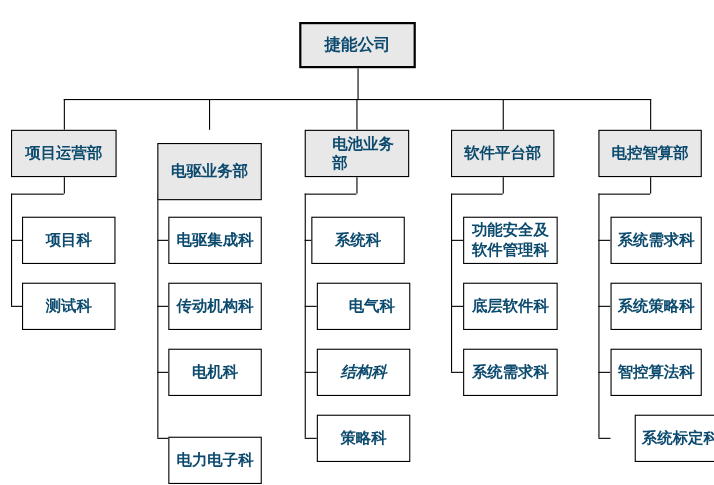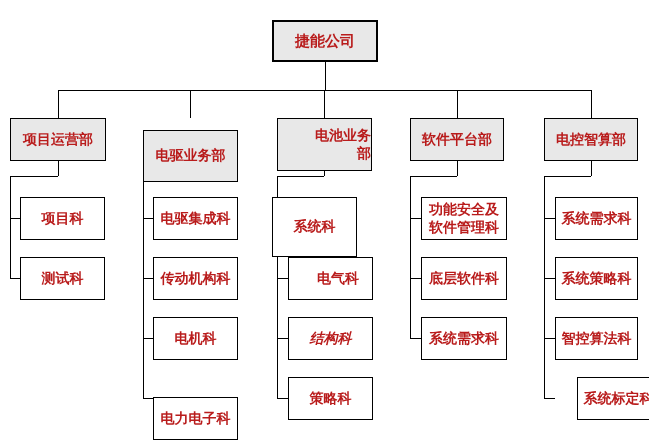--- a/index.html
+++ b/index.html
@@ -10,23 +10,23 @@
     font-family: "Liberation Sans", "DejaVu Sans", sans-serif;
     overflow: hidden;
   }
   .node {
     position: absolute;
     box-sizing: border-box;
     border: 1px solid #000000;
     display: flex;
     align-items: center;
     justify-content: center;
-    text-align: right;
+    text-align: left;
     font-weight: bold;
-    color: #b91c1c;
+    color: #0c4a6e;
     white-space: pre-line;
     line-height: 1.25;
   }
   .node.level-root {
     background: #e8e8e8;
     border-width: 2px;
     font-size: 15px;
   }
   .node.level-dept {
     background: #e8e8e8;
@@ -87,33 +87,33 @@
   <div class="vline" style="left:544px; top:176px; height:222px;"></div>
   <div class="hline" style="left:544px; top:218px; width:11px;"></div>
   <div class="hline" style="left:544px; top:278px; width:11px;"></div>
   <div class="hline" style="left:544px; top:338px; width:11px;"></div>
   <div class="hline" style="left:544px; top:398px; width:11px;"></div>
 
   <div class="node level-root" style="left:272px; top:20px; width:106px; height:42px;">捷能公司</div>
 
   <div class="node level-dept" style="left:10px;  top:118px; width:96px; height:43px;">项目运营部</div>
   <div class="node level-dept" style="left:143px; top:130px; width:95px; height:52px;">电驱业务部</div>
-  <div class="node level-dept" style="left:277px; top:118px; width:95px; height:53px;padding-left:24px;">电池业务部</div>
+  <div class="node level-dept" style="left:277px; top:118px; width:95px; height:43px;padding-left:24px;">电池业务部</div>
   <div class="node level-dept" style="left:410px; top:118px; width:94px; height:43px;">软件平台部</div>
   <div class="node level-dept" style="left:544px; top:118px; width:94px; height:43px;">电控智算部</div>
 
   <div class="node level-leaf" style="left:20px; top:197px; width:85px; height:43px;">项目科</div>
   <div class="node level-leaf" style="left:20px; top:257px; width:85px; height:43px;">测试科</div>
 
   <div class="node level-leaf" style="left:153px; top:197px; width:85px; height:43px;">电驱集成科</div>
   <div class="node level-leaf" style="left:153px; top:257px; width:85px; height:43px;">传动机构科</div>
   <div class="node level-leaf" style="left:153px; top:317px; width:85px; height:43px;">电机科</div>
   <div class="node level-leaf" style="left:153px; top:377px; width:85px; height:43px;margin-top:20px;">电力电子科</div>
 
-  <div class="node level-leaf" style="left:272px; top:197px; width:85px; height:60px;">系统科</div>
+  <div class="node level-leaf" style="left:283px; top:197px; width:85px; height:43px;">系统科</div>
   <div class="node level-leaf" style="left:288px; top:257px; width:85px; height:43px;padding-left:15px;">电气科</div>
   <div class="node level-leaf" style="left:288px; top:317px; width:85px; height:43px;font-style:italic;">结构科</div>
   <div class="node level-leaf" style="left:288px; top:377px; width:85px; height:43px;">策略科</div>
 
   <div class="node level-leaf" style="left:421px; top:197px; width:86px; height:43px;">功能安全及
 软件管理科</div>
   <div class="node level-leaf" style="left:421px; top:257px; width:86px; height:43px;">底层软件科</div>
   <div class="node level-leaf" style="left:421px; top:317px; width:86px; height:43px;">系统需求科</div>
 
   <div class="node level-leaf" style="left:555px; top:197px; width:83px; height:43px;">系统需求科</div>

